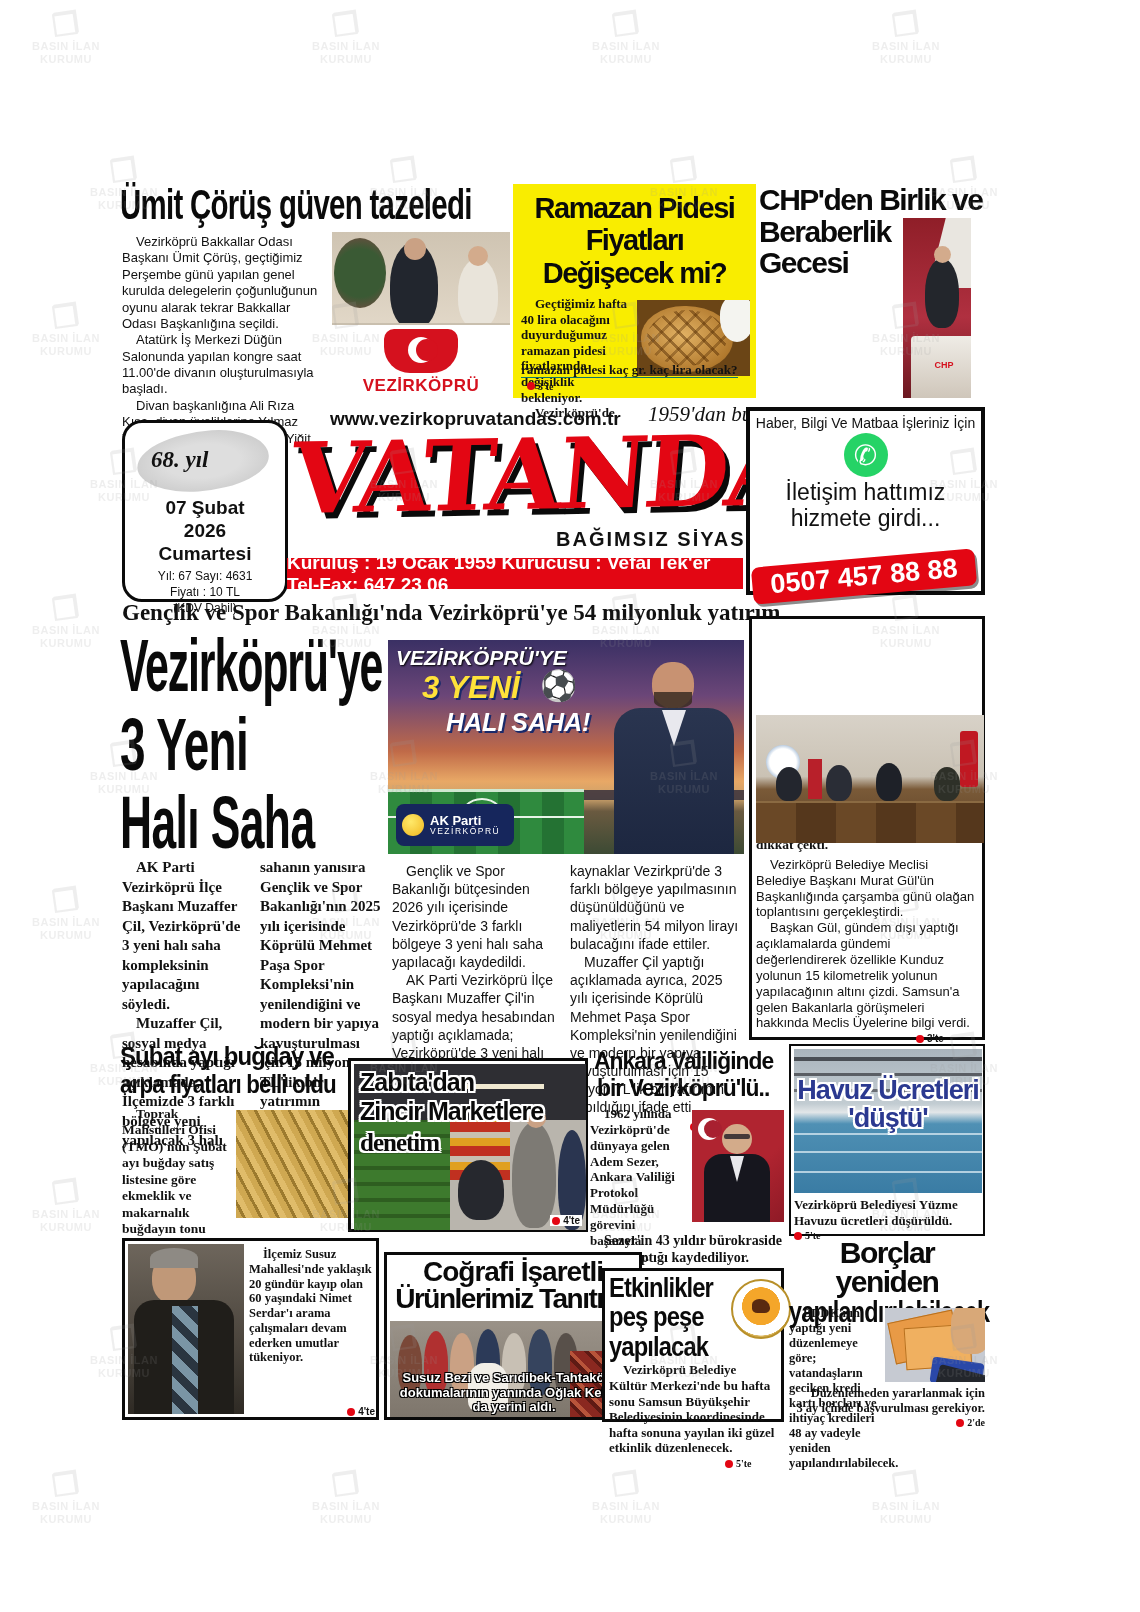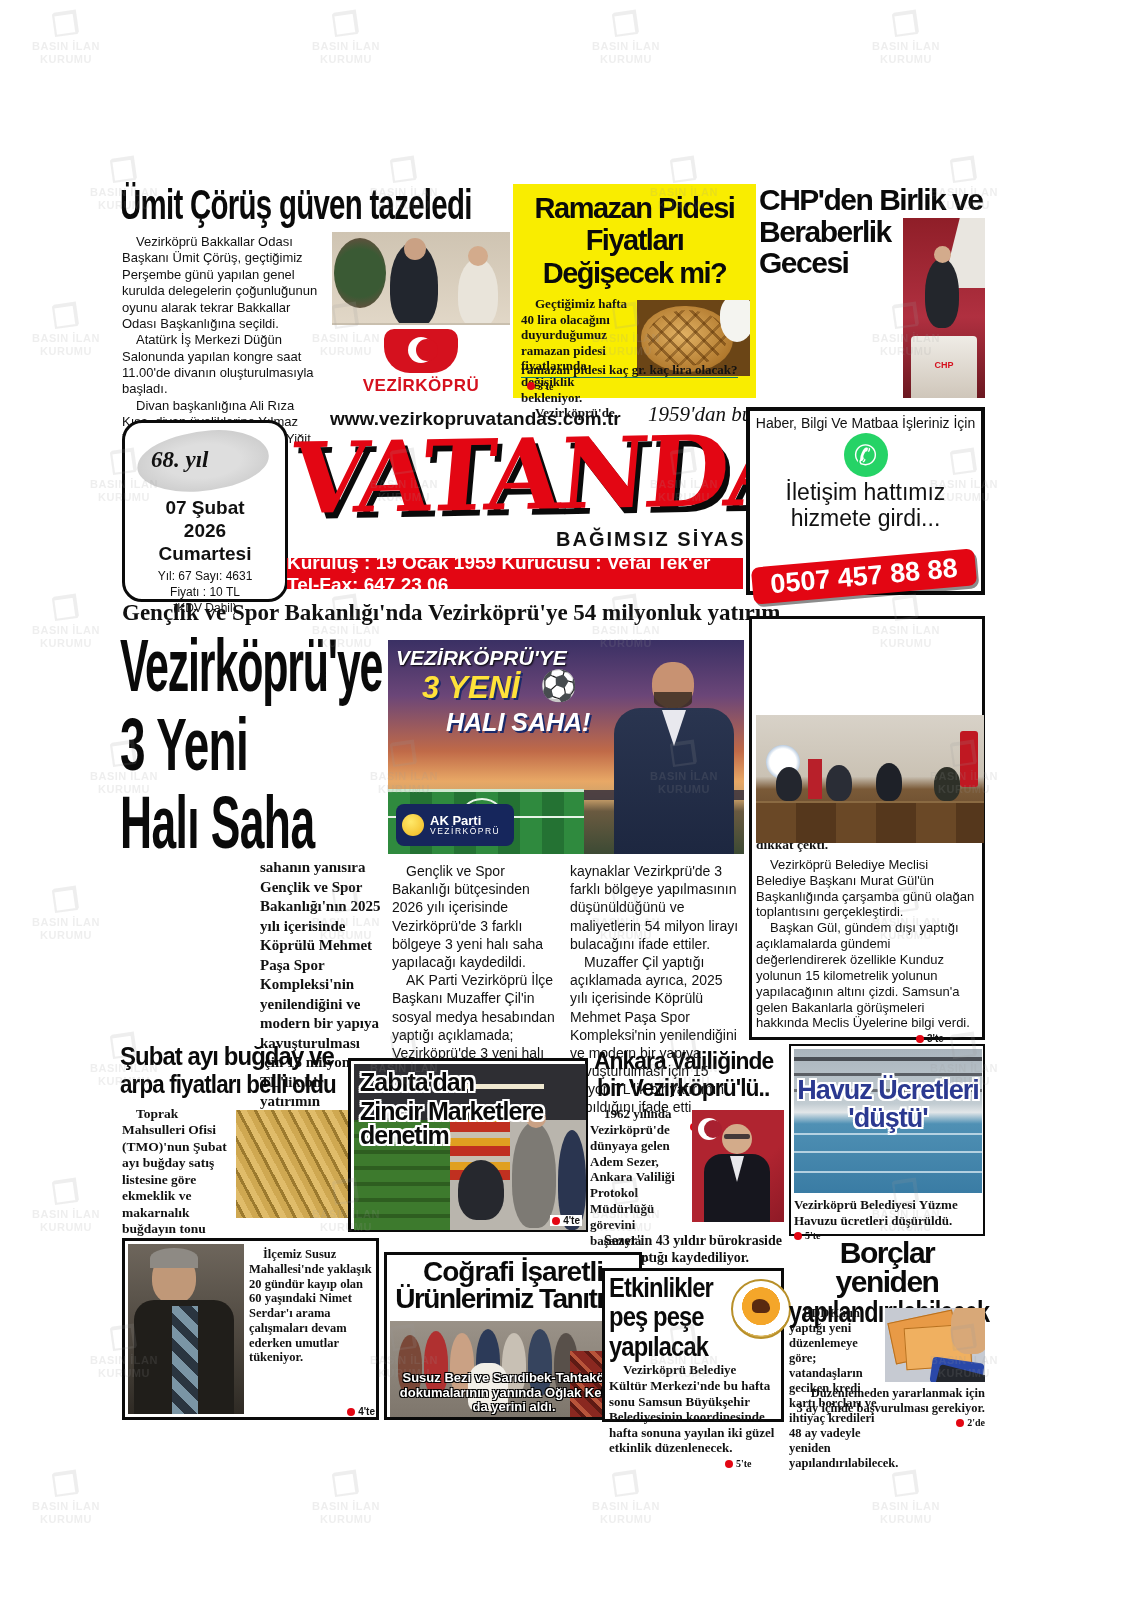--- a/index.html
+++ b/index.html
@@ -80,21 +80,21 @@
       <span style="border-bottom:1px solid #0f766e;">ramazan pidesi kaç gr. kaç lira olacak?</span>
       <span class="pref" style="margin-left:6px;">
           <span class="dot"></span>
           <span>3'te</span>
         </span>
     </div>
   </section>
 
   <section class="abs" style="left:759px;top:184px;width:226px;height:214px;">
     <div class="hl" style="font-size:30px;line-height:1.05;letter-spacing:-1.5px;width:226px;">CHP'den Birlik ve Beraberlik Gecesi</div>
-    <div class="photo" style="left:144px;top:34px;width:82px;height:180px;background:linear-gradient(180deg,#8f1e28,#b03040 55%,#6b1820);">
+    <div class="photo" style="left:144px;top:34px;width:68px;height:180px;background:linear-gradient(180deg,#8f1e28,#b03040 55%,#6b1820);">
       <div class="abs" style="right:-10px;top:0;width:44px;height:70px;background:#e9e6e0;transform:skewX(-14deg);"></div>
       <div class="fig" style="left:22px;top:40px;width:34px;height:70px;background:#23262c;"></div>
       <div class="abs" style="left:31px;top:28px;width:17px;height:17px;border-radius:50%;background:#d3ab8c;"></div>
       <div class="abs" style="left:8px;bottom:0;width:66px;height:62px;background:linear-gradient(180deg,#efece6,#cfc6ba);border-radius:4px 4px 0 0;">
         <div class="ctr" style="margin-top:24px;color:#d5111e;font-weight:bold;font-size:9px;">CHP</div>
       </div>
     </div>
   </section>
 
   <section class="abs" style="left:0;top:400px;width:1140px;height:198px;">
@@ -158,20 +158,24 @@
     </div>
     <div class="abs" style="left:8px;bottom:8px;width:118px;height:42px;background:#16265c;border-radius:8px;display:flex;align-items:center;gap:6px;padding:2px 6px;box-sizing:border-box;">
       <span style="width:22px;height:22px;border-radius:50%;background:radial-gradient(circle at 40% 35%,#ffe96a,#f0b61e);display:inline-block;"></span>
       <span style="color:#fff;line-height:1.05;">
         <span style="display:block;font-weight:bold;font-size:13px;">AK Parti</span>
         <span style="display:block;font-size:8.5px;letter-spacing:1.5px;">VEZİRKÖPRÜ</span>
       </span>
     </div>
   </div>
 
+  <div class="abs serifb news" style="left:122px;top:858px;width:124px;font-size:15px;line-height:1.3;">
+    <p>AK Parti Vezirköprü İlçe Başkanı Muzaffer Çil, Vezirköprü'de 3 yeni halı saha kompleksinin yapılacağını söyledi.</p>
+    <p>Muzaffer Çil, sosyal medya hesabında yaptığı açıklamada, İlçemizde 3 farklı bölgeye yeni yapılacak 3 halı</p>
+  </div>
   <div class="abs serifb news" style="left:260px;top:858px;width:124px;font-size:15px;line-height:1.3;">
     <p style="text-indent:0;">sahanın yanısıra Gençlik ve Spor Bakanlığı'nın  2025 yılı içerisinde Köprülü Mehmet Paşa Spor Kompleksi'nin yenilendiğini ve modern bir yapıya kavuşturulması için 15 milyon TL'lik bir yatırımın yapıldığını söyledi.</p>
   </div>
   <div class="abs sans news" style="left:392px;top:862px;width:172px;font-size:14px;line-height:1.3;">
     <p>Gençlik ve Spor Bakanlığı bütçesinden 2026 yılı içerisinde Vezirköprü'de 3 farklı bölgeye 3 yeni halı saha yapılacağı kaydedildi.</p>
     <p>AK Parti Vezirköprü İlçe Başkanı Muzaffer Çil'in sosyal medya hesabından yaptığı açıklamada; Vezirköprü'de 3 yeni halı saha kompleksinin yapılacağını söyledi.</p>
     <p>Çil yeni halı sahaların nereye yapılacağını belirtmezken,</p>
   </div>
   <div class="abs sans news" style="left:570px;top:862px;width:174px;font-size:14px;line-height:1.3;">
     <p style="text-indent:0;">kaynaklar Vezirkprü'de 3 farklı bölgeye yapılmasının düşünüldüğünü ve maliyetlerin 54 milyon lirayı bulacağını ifade ettiler.</p>
@@ -228,21 +232,21 @@
       </div>
       <div class="abs" style="left:0;top:56px;width:96px;height:110px;background:repeating-linear-gradient(0deg,#3d7a2d 0 12px,#2e5e20 12px 16px),repeating-linear-gradient(90deg,rgba(255,255,255,.18) 0 3px,transparent 3px 14px);"></div>
       <div class="abs" style="left:96px;top:56px;width:60px;height:60px;background:repeating-linear-gradient(0deg,#c03020 0 10px,#e0a020 10px 18px,#c8c0b0 18px 24px);"></div>
       <div class="fig" style="left:158px;top:58px;width:44px;height:106px;background:#7d7a74;"></div>
       <div class="abs" style="left:172px;top:44px;width:20px;height:20px;border-radius:50%;background:#caa184;"></div>
       <div class="fig" style="left:204px;top:66px;width:28px;height:100px;background:#2a3550;"></div>
       <div class="fig" style="left:104px;top:96px;width:46px;height:60px;background:#26282e;"></div>
       <div class="abs" style="left:6px;top:6px;">
         <span class="hl fit outline-w" style="font-size:25px;">Zabıta'dan</span>
         <span class="hl fit outline-w" style="font-size:25px;margin-top:4px;">Zincir Marketlere</span>
-        <span class="hl fit outline-w" style="font-size:25px;margin-top:0;">denetim</span>
+        <span class="hl fit outline-w" style="font-size:25px;margin-top:8px;font-family:Liberation Serif, serif;">denetim</span>
       </div>
       <span class="pref" style="position:absolute;right:4px;bottom:4px;background:#fff;padding:0 2px;">
           <span class="dot"></span>
           <span>4'te</span>
         </span>
     </div>
   </section>
 
   <section class="abs" style="left:590px;top:1048px;width:196px;height:226px;">
     <div class="hl ctr" style="font-size:24px;line-height:1.12;letter-spacing:-1px;">

